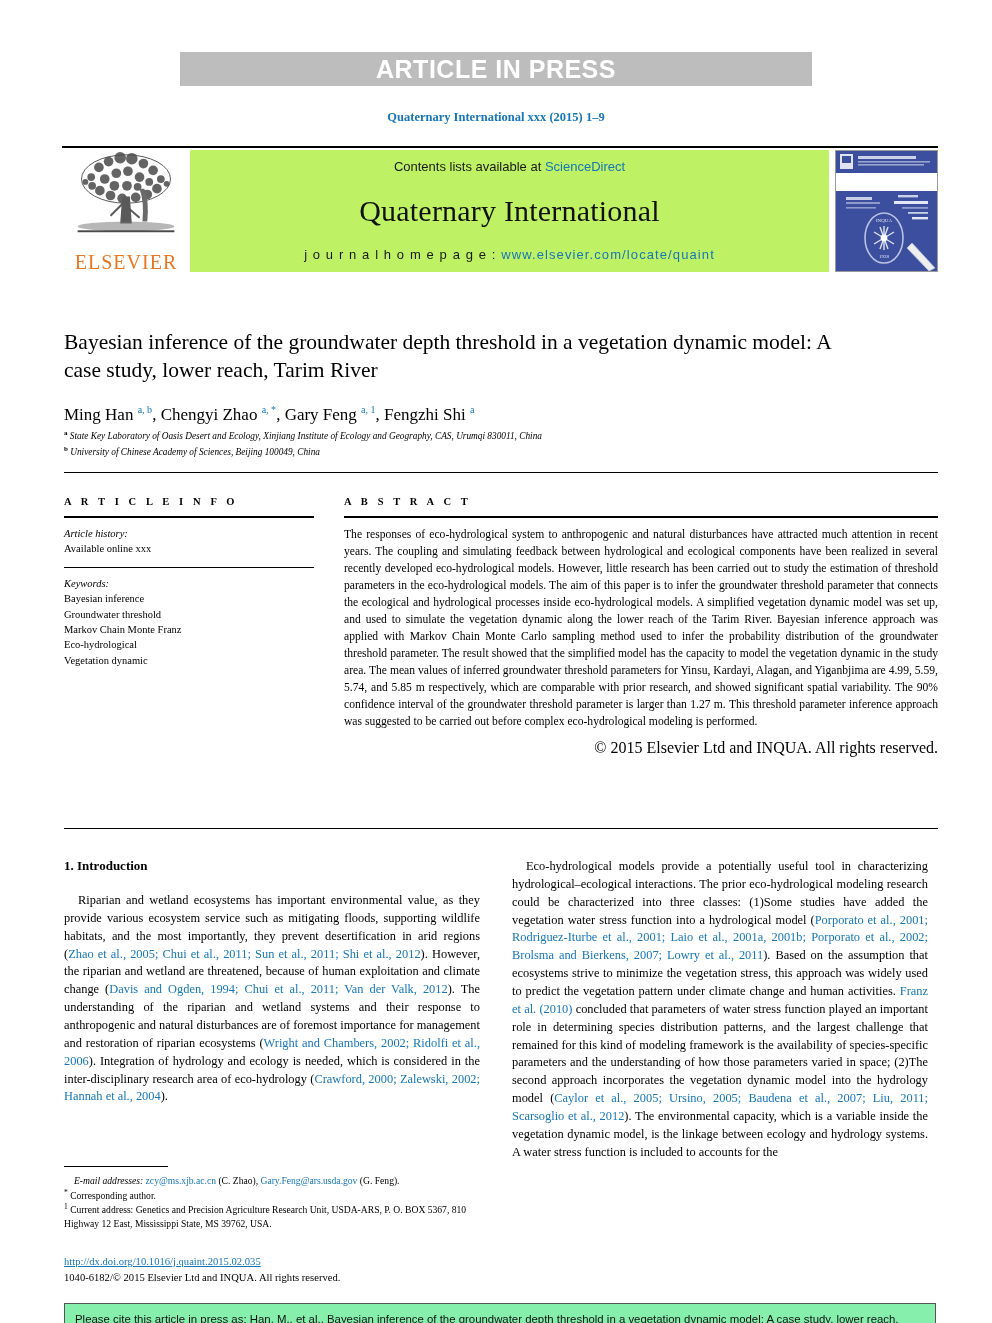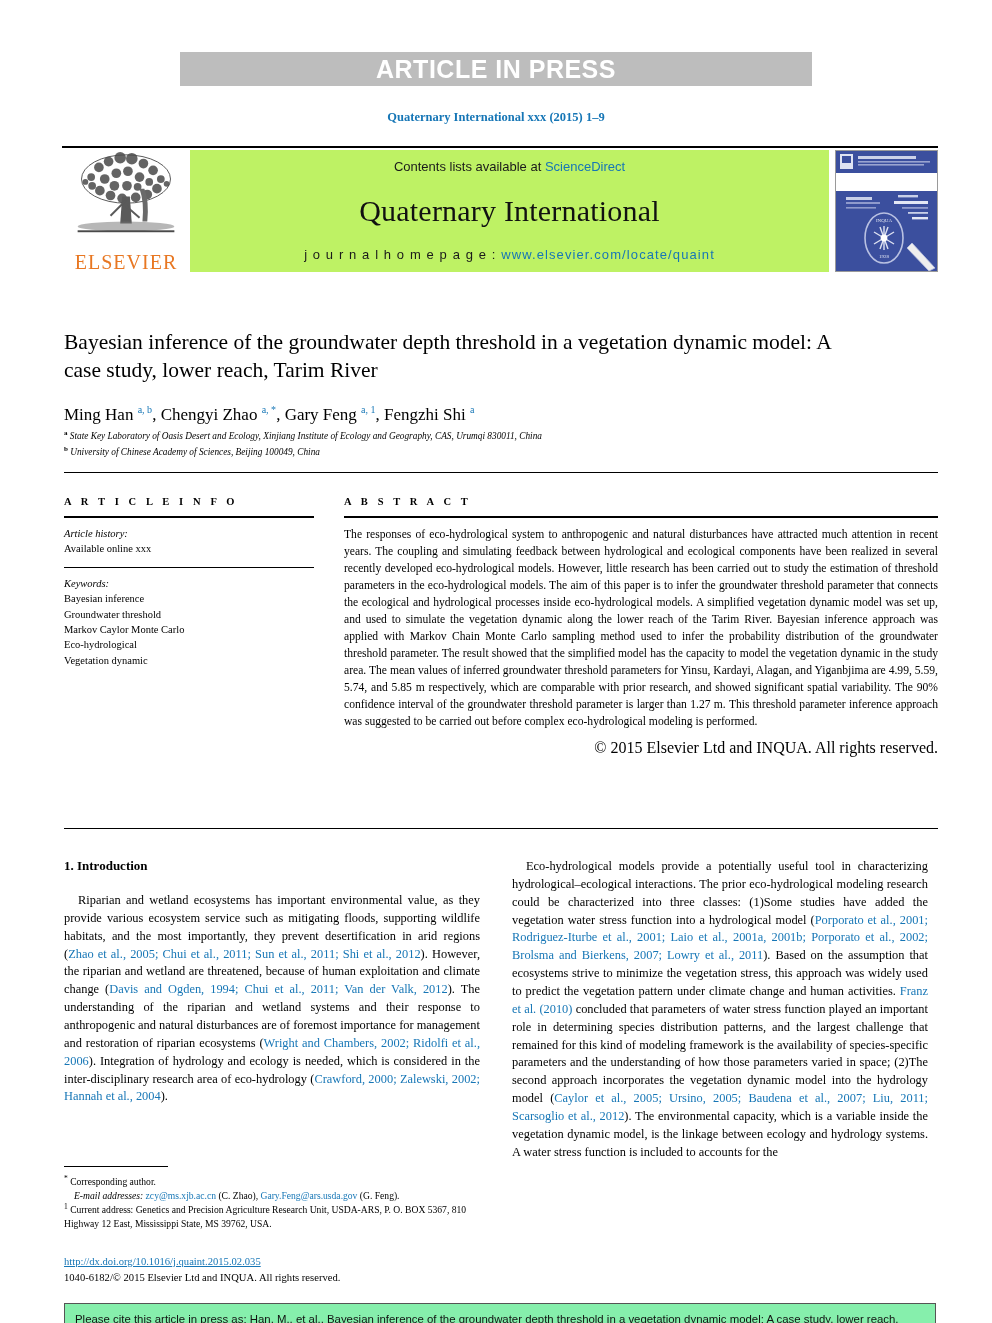--- a/index.html
+++ b/index.html
@@ -417,21 +417,21 @@
   <div class="infocol">
     <div class="sechead">A R T I C L E   I N F O</div>
     <div class="hrule"></div>
     <div class="info-ital">Article history:</div>
     <div class="info-line">Available online xxx</div>
     <div class="hrule-thin"></div>
     <div class="info-ital">Keywords:</div>
     <div>
       <div class="info-line">Bayesian inference</div>
       <div class="info-line">Groundwater threshold</div>
-      <div class="info-line">Markov Caylor Monte Carlo</div>
+      <div class="info-line">Markov Chain Monte Franz</div>
       <div class="info-line">Eco-hydrological</div>
       <div class="info-line">Vegetation dynamic</div>
     </div>
   </div>
 
   <div class="abscol">
     <div class="sechead">A B S T R A C T</div>
     <div class="hrule"></div>
     <div class="abstract-body">The responses of eco-hydrological system to anthropogenic and natural disturbances have attracted much attention in recent years. The coupling and simulating feedback between hydrological and ecological components have been realized in several recently developed eco-hydrological models. However, little research has been carried out to study the estimation of threshold parameters in the eco-hydrological models. The aim of this paper is to infer the groundwater threshold parameter that connects the ecological and hydrological processes inside eco-hydrological models. A simplified vegetation dynamic model was set up, and used to simulate the vegetation dynamic along the lower reach of the Tarim River. Bayesian inference approach was applied with Markov Chain Monte Carlo sampling method used to infer the probability distribution of the groundwater threshold parameter. The result showed that the simplified model has the capacity to model the vegetation dynamic in the study area. The mean values of inferred groundwater threshold parameters for Yinsu, Kardayi, Alagan, and Yiganbjima are 4.99, 5.59, 5.74, and 5.85 m respectively, which are comparable with prior research, and showed significant spatial variability. The 90% confidence interval of the groundwater threshold parameter is larger than 1.27 m. This threshold parameter inference approach was suggested to be carried out before complex eco-hydrological modeling is performed.</div>
     <div class="copyright">© 2015 Elsevier Ltd and INQUA. All rights reserved.</div>
@@ -444,22 +444,22 @@
       <div class="h2">1. Introduction</div>
       <div class="body-p">Riparian and wetland ecosystems has important environmental value, as they provide various ecosystem service such as mitigating floods, supporting wildlife habitats, and the most importantly, they prevent desertification in arid regions (<span class="ref">Zhao et al., 2005; Chui et al., 2011; Sun et al., 2011; Shi et al., 2012</span>). However, the riparian and wetland are threatened, because of human exploitation and climate change (<span class="ref">Davis and Ogden, 1994; Chui et al., 2011; Van der Valk, 2012</span>). The understanding of the riparian and wetland systems and their response to anthropogenic and natural disturbances are of foremost importance for management and restoration of riparian ecosystems (<span class="ref">Wright and Chambers, 2002; Ridolfi et al., 2006</span>). Integration of hydrology and ecology is needed, which is considered in the inter-disciplinary research area of eco-hydrology (<span class="ref">Crawford, 2000; Zalewski, 2002; Hannah et al., 2004</span>).</div>
     </div>
     <div class="col col-right">
       <div class="body-p">Eco-hydrological models provide a potentially useful tool in characterizing hydrological–ecological interactions. The prior eco-hydrological modeling research could be characterized into three classes: (1)Some studies have added the vegetation water stress function into a hydrological model (<span class="ref">Porporato et al., 2001; Rodriguez-Iturbe et al., 2001; Laio et al., 2001a, 2001b; Porporato et al., 2002; Brolsma and Bierkens, 2007; Lowry et al., 2011</span>). Based on the assumption that ecosystems strive to minimize the vegetation stress, this approach was widely used to predict the vegetation pattern under climate change and human activities. <span class="ref">Franz et al. (2010)</span> concluded that parameters of water stress function played an important role in determining species distribution patterns, and the largest challenge that remained for this kind of modeling framework is the availability of species-specific parameters and the understanding of how those parameters varied in space; (2)The second approach incorporates the vegetation dynamic model into the hydrology model (<span class="ref">Caylor et al., 2005; Ursino, 2005; Baudena et al., 2007; Liu, 2011; Scarsoglio et al., 2012</span>). The environmental capacity, which is a variable inside the vegetation dynamic model, is the linkage between ecology and hydrology systems. A water stress function is included to accounts for the</div>
     </div>
   </div>
 
   <div class="footnotes">
     <div class="fn-rule"></div>
+    <div class="fn" style="padding-left:10px;"><span class="ital">E-mail addresses:</span> <span class="lnk">zcy@ms.xjb.ac.cn</span> (C. Zhao), <span class="lnk">Gary.Feng@ars.usda.gov</span> (G. Feng).</div>
     <div class="fn"><sup>*</sup> Corresponding author.</div>
-    <div class="fn" style="padding-left:10px;"><span class="ital">E-mail addresses:</span> <span class="lnk">zcy@ms.xjb.ac.cn</span> (C. Zhao), <span class="lnk">Gary.Feng@ars.usda.gov</span> (G. Feng).</div>
     <div class="fn"><sup>1</sup> Current address: Genetics and Precision Agriculture Research Unit, USDA-ARS, P. O. BOX 5367, 810 Highway 12 East, Mississippi State, MS 39762, USA.</div>
   </div>
 
   <div class="doi-block">
     <div class="doi">http://dx.doi.org/10.1016/j.quaint.2015.02.035</div>
     <div>1040-6182/© 2015 Elsevier Ltd and INQUA. All rights reserved.</div>
   </div>
 
   <div class="cite-box">
     <span>Please cite this article in press as: Han, M., et al., Bayesian inference of the groundwater depth threshold in a vegetation dynamic model: A case study, lower reach, Tarim River, Quaternary International (2015), http://dx.doi.org/10.1016/j.quaint.2015.02.035</span>

